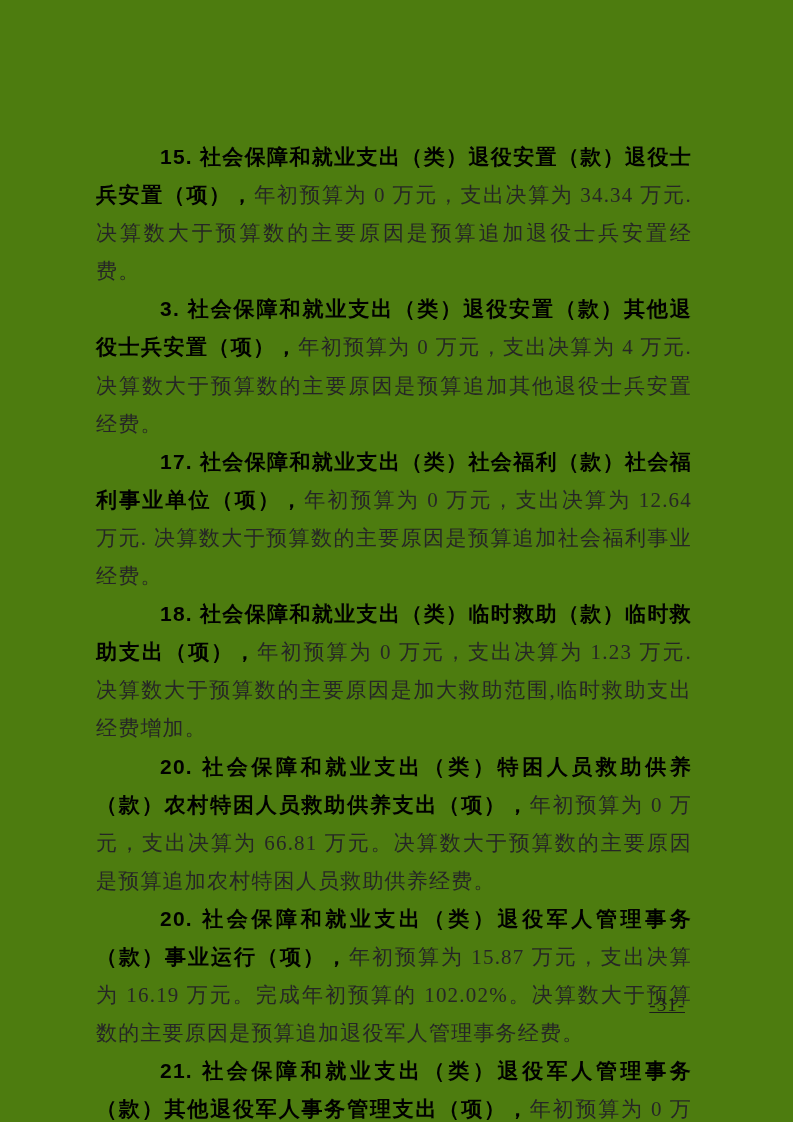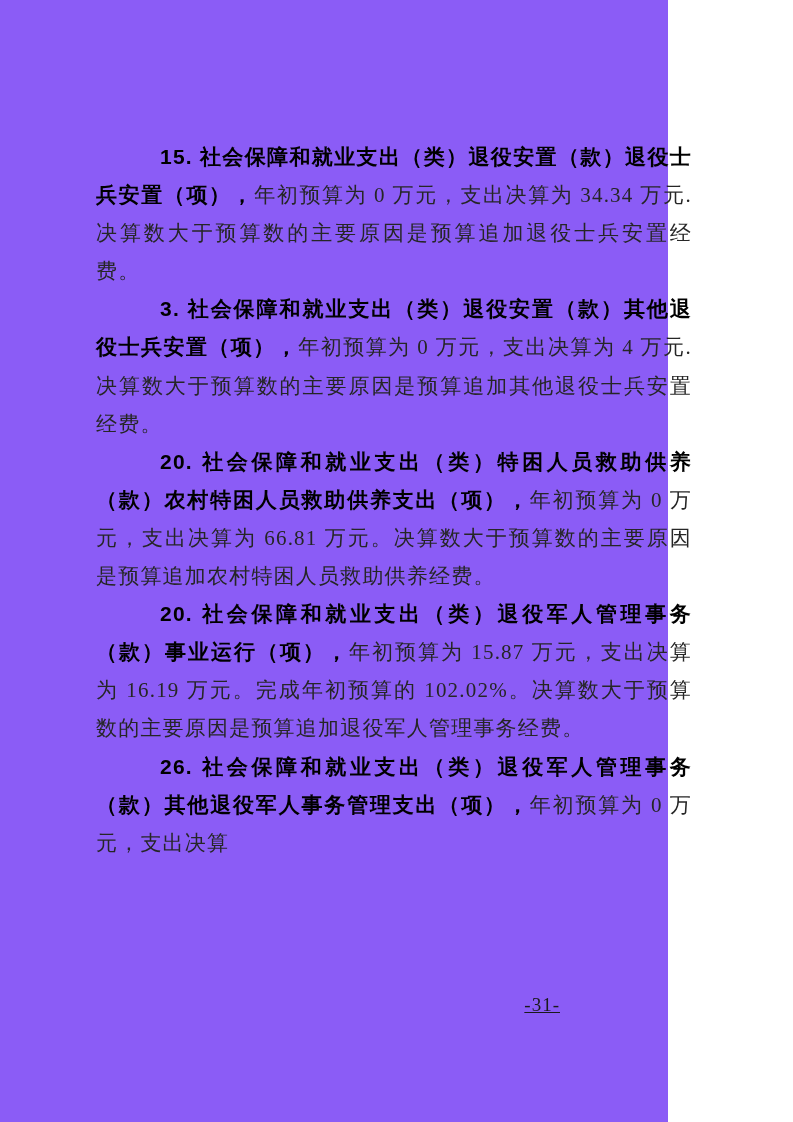--- a/index.html
+++ b/index.html
@@ -11,23 +11,23 @@
     height: 1122px;
     background: #ffffff;
     position: relative;
     overflow: hidden;
     font-family: "Liberation Serif", "DejaVu Serif", serif;
   }
   .page {
     position: absolute;
     left: 0;
     top: 0;
-    width: 668px;
+    width: 793px;
     height: 1122px;
-    background: #8b5cf6;
+    background: #4d7c0f;
   }
   .text-block {
     position: absolute;
     left: 96px;
     top: 138px;
     width: 596px;
   }
   p.para {
     margin: 0;
     padding: 0;
@@ -64,25 +64,27 @@
 <body>
 
 <div class="page">
 
   <div class="text-block">
 
     <p class="para"><span class="head">15. 社会保障和就业支出（类）退役安置（款）退役士兵安置（项），</span><span class="body">年初预算为 0 万元，支出决算为 34.34 万元. 决算数大于预算数的主要原因是预算追加退役士兵安置经费。</span></p>
 
     <p class="para"><span class="head">3. 社会保障和就业支出（类）退役安置（款）其他退役士兵安置（项），</span><span class="body">年初预算为 0 万元，支出决算为 4 万元. 决算数大于预算数的主要原因是预算追加其他退役士兵安置经费。</span></p>
 
+    <p class="para"><span class="head">17. 社会保障和就业支出（类）社会福利（款）社会福利事业单位（项），</span><span class="body">年初预算为 0 万元，支出决算为 12.64 万元. 决算数大于预算数的主要原因是预算追加社会福利事业经费。</span></p>
 
+    <p class="para"><span class="head">18. 社会保障和就业支出（类）临时救助（款）临时救助支出（项），</span><span class="body">年初预算为 0 万元，支出决算为 1.23 万元. 决算数大于预算数的主要原因是加大救助范围,临时救助支出经费增加。</span></p>
 
     <p class="para"><span class="head">20. 社会保障和就业支出（类）特困人员救助供养（款）农村特困人员救助供养支出（项），</span><span class="body">年初预算为 0 万元，支出决算为 66.81 万元。决算数大于预算数的主要原因是预算追加农村特困人员救助供养经费。</span></p>
 
     <p class="para"><span class="head">20. 社会保障和就业支出（类）退役军人管理事务（款）事业运行（项），</span><span class="body">年初预算为 15.87 万元，支出决算为 16.19 万元。完成年初预算的 102.02%。决算数大于预算数的主要原因是预算追加退役军人管理事务经费。</span></p>
 
-    <p class="para"><span class="head">26. 社会保障和就业支出（类）退役军人管理事务（款）其他退役军人事务管理支出（项），</span><span class="body">年初预算为 0 万元，支出决算</span></p>
+    <p class="para"><span class="head">21. 社会保障和就业支出（类）退役军人管理事务（款）其他退役军人事务管理支出（项），</span><span class="body">年初预算为 0 万元，支出决算</span></p>
 
   </div>
 
   <div class="footer-page-number">-31-</div>
 
 </div>
 
 </body></html>

